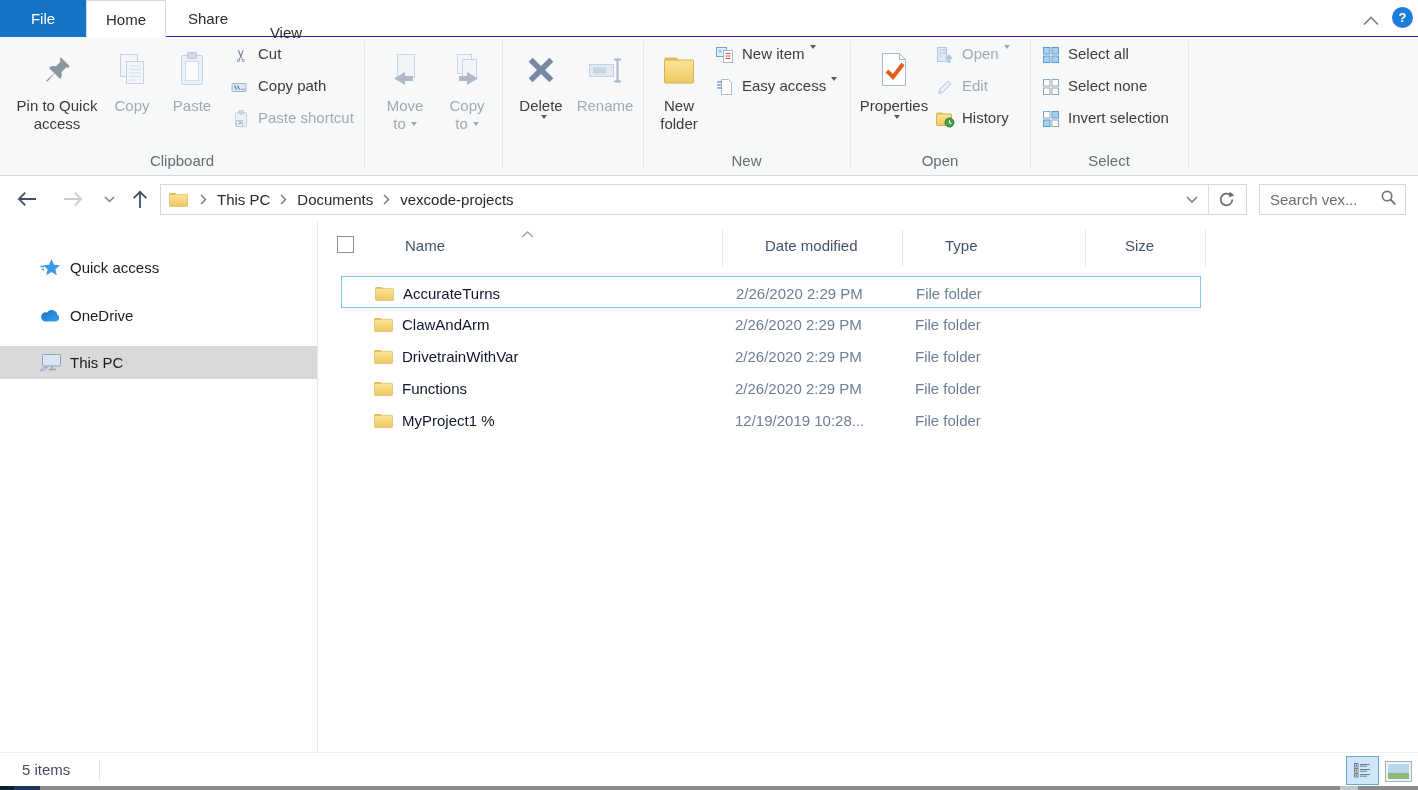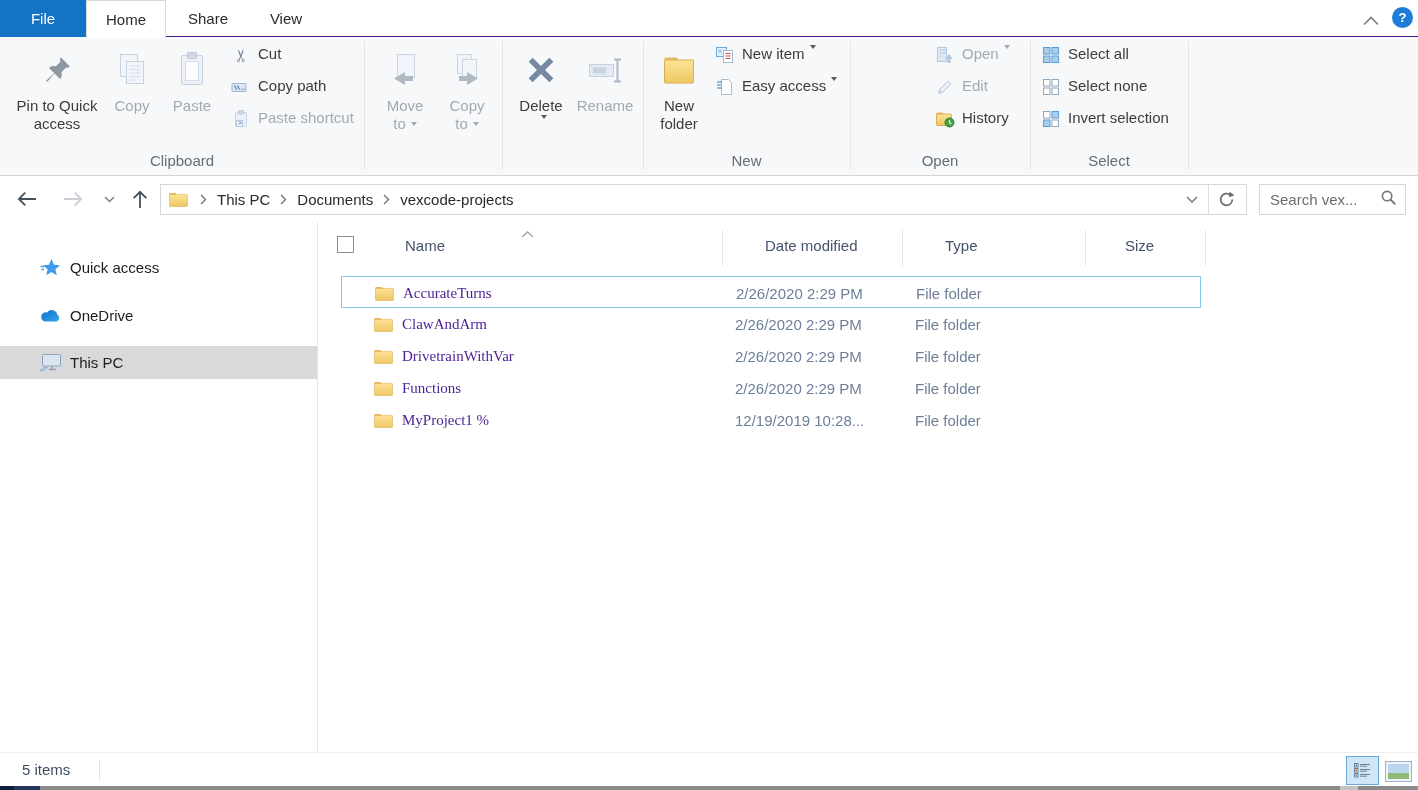--- a/index.html
+++ b/index.html
@@ -8,21 +8,21 @@
   *{box-sizing:border-box;cursor:default;}
 
   
   #tabbar{position:absolute;top:0;left:0;width:1418px;height:37px;background:#fff;
     border-bottom:1px solid #4c1d95;z-index:5;}
   .tab{position:absolute;top:0;height:37px;display:flex;align-items:center;
     justify-content:center;font-size:15px;color:#2b2b2b;}
   .tab-file{left:0;width:86px;background:#1473c5;color:#fff;}
   .tab-home{left:86px;width:80px;background:#fff;border:1px solid #d8d9da;border-bottom:none;height:38px;z-index:6;}
   .tab-share{left:166px;width:84px;}
-  .tab-view{left:250px;width:72px;}
+  .tab-view{left:250px;width:72px;margin-top:14px;}
   #ribbon-collapse{position:absolute;top:12px;left:1363px;width:18px;height:12px;}
   #help-btn{position:absolute;top:7px;left:1392px;width:21px;height:21px;border-radius:50%;
     background:#1d7ed9;color:#fff;font-size:13px;font-weight:bold;display:flex;
     align-items:center;justify-content:center;}
 
   
   #ribbon{position:absolute;top:37px;left:0;width:1418px;height:139px;background:#f7f8fa;
     border-bottom:1px solid #d5d6d8;}
   .rsep{position:absolute;top:4px;height:128px;width:1px;background:#e4e5e7;}
   .rlabel{position:absolute;bottom:6px;font-size:15px;color:#666c75;text-align:center;}
@@ -68,21 +68,21 @@
   .hcheckbox{position:absolute;left:337px;top:14px;width:17px;height:17px;background:#fff;
     border:1px solid #8f8f8f;}
   .hcol{position:absolute;top:12px;height:24px;line-height:24px;font-size:15px;color:#44536b;white-space:nowrap;margin-left:30px;}
   .hline{position:absolute;top:8px;height:36px;width:1px;background:#e6e6e6;}
   #sort-caret{position:absolute;left:521px;top:2px;}
 
   #rows{position:absolute;left:341px;top:54px;width:860px;}
   .frow{position:relative;width:860px;height:32px;}
   .frow.sel{border:1px solid #84c6ec;}
   .cell{position:absolute;top:0;height:32px;display:flex;align-items:center;font-size:15px;white-space:nowrap;}
-  .cell-name{left:33px;color:#4c1d95;font-family:Liberation Serif, serif;}
+  .cell-name{left:33px;color:#0f172a;}
   .cell-name .ic{margin-right:9px;display:flex;}
   .cell-date{left:394px;color:#6d7f98;}
   .cell-type{left:574px;color:#6d7f98;}
 
   
   #status{position:absolute;top:752px;left:0;width:1418px;height:24px;background:#fff;
     border-top:1px solid #efefef;}
   #status-count{position:absolute;left:22px;top:0;height:34px;line-height:34px;font-size:15px;color:#3e4d63;}
   #status-div{position:absolute;left:99px;top:7px;width:1px;height:20px;background:#e3e3e3;}
   .vbtn{position:absolute;display:flex;align-items:center;justify-content:center;}
@@ -276,20 +276,33 @@
           <path d="M5.5 1.5h7l3 3v12h-10z" fill="#fff" stroke="#aeb9c6"></path>
           <path d="M1 4h5M1 7h4M1 10h5" stroke="#3a78c2" stroke-width="1.2"></path>
         </svg>
     </span>
     <span>Easy access</span>
     <span class="dd"></span>
   </div>
   <div class="rlabel" style="left:643px;width:207px">New</div>
   <div class="rsep" style="left:850px"></div>
 
+  <div class="rbtn-lg" style="left:858px;width:72px">
+    <span class="ic">
+      <svg width="30" height="36" viewBox="0 0 30 36">
+          <path d="M3.5 1.5h17l6 6v26h-23z" fill="#fff" stroke="#a9b8cc"></path>
+          <path d="M20.5 1.5v6h6" fill="none" stroke="#a9b8cc"></path>
+          <path d="M8 19l6 6 10-13" stroke="#e25d1e" stroke-width="4" fill="none"></path>
+        </svg>
+    </span>
+    <span class="lbl">Properties</span>
+    <span class="lbl">
+        <span class="dd"></span>
+      </span>
+  </div>
   <div class="rbtn-sm dis" style="left:934px;top:8px">
     <span class="ic">
       <svg width="18" height="18" viewBox="0 0 18 18">
           <rect x="1.5" y="1.5" width="9" height="14" fill="#d7e6f4" stroke="#9db9d6"></rect>
           <path d="M3.5 4h2M3.5 7h2M3.5 10h2M6.5 4h3M6.5 7h3" stroke="#8aa9c8"></path>
           <path d="M9 13l4-5 4 5h-2.5v4h-3v-4z" fill="#9db9d6"></path>
         </svg>
     </span>
     <span>Open</span>
     <span class="dd"></span>

